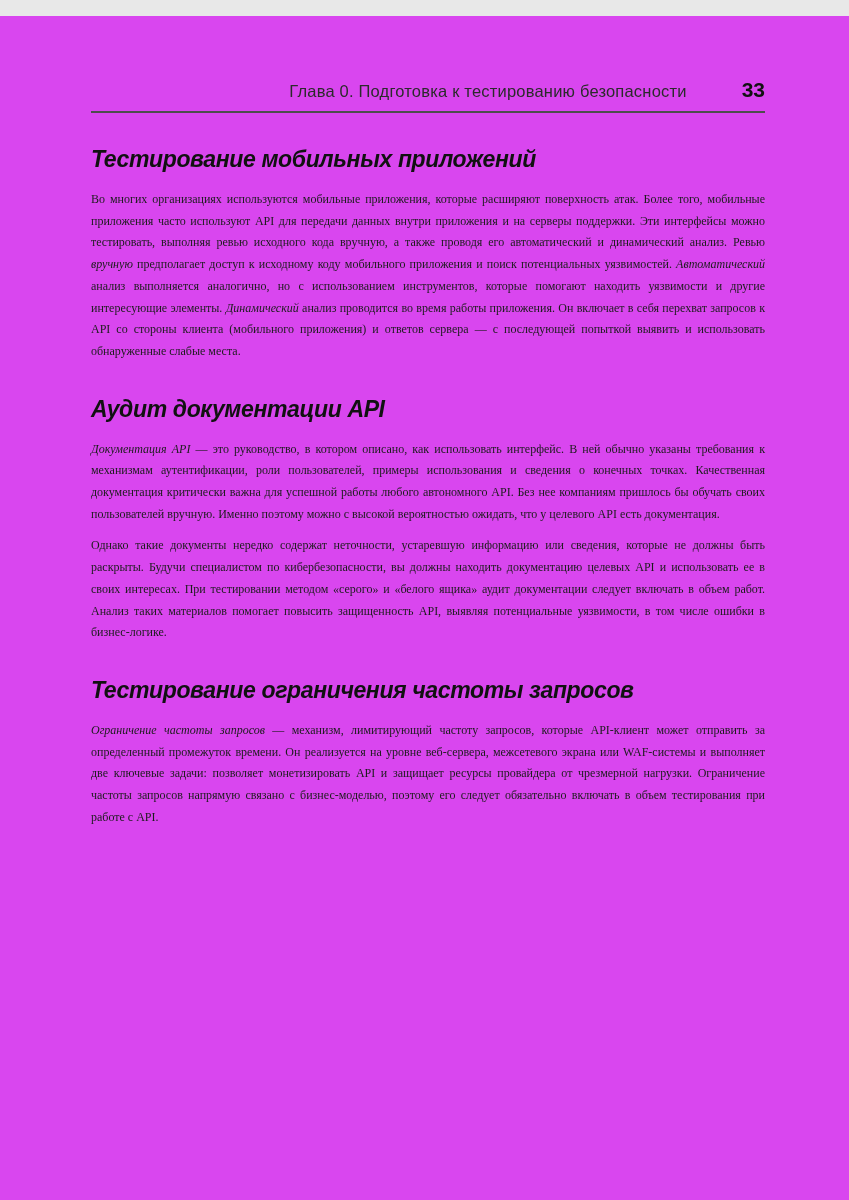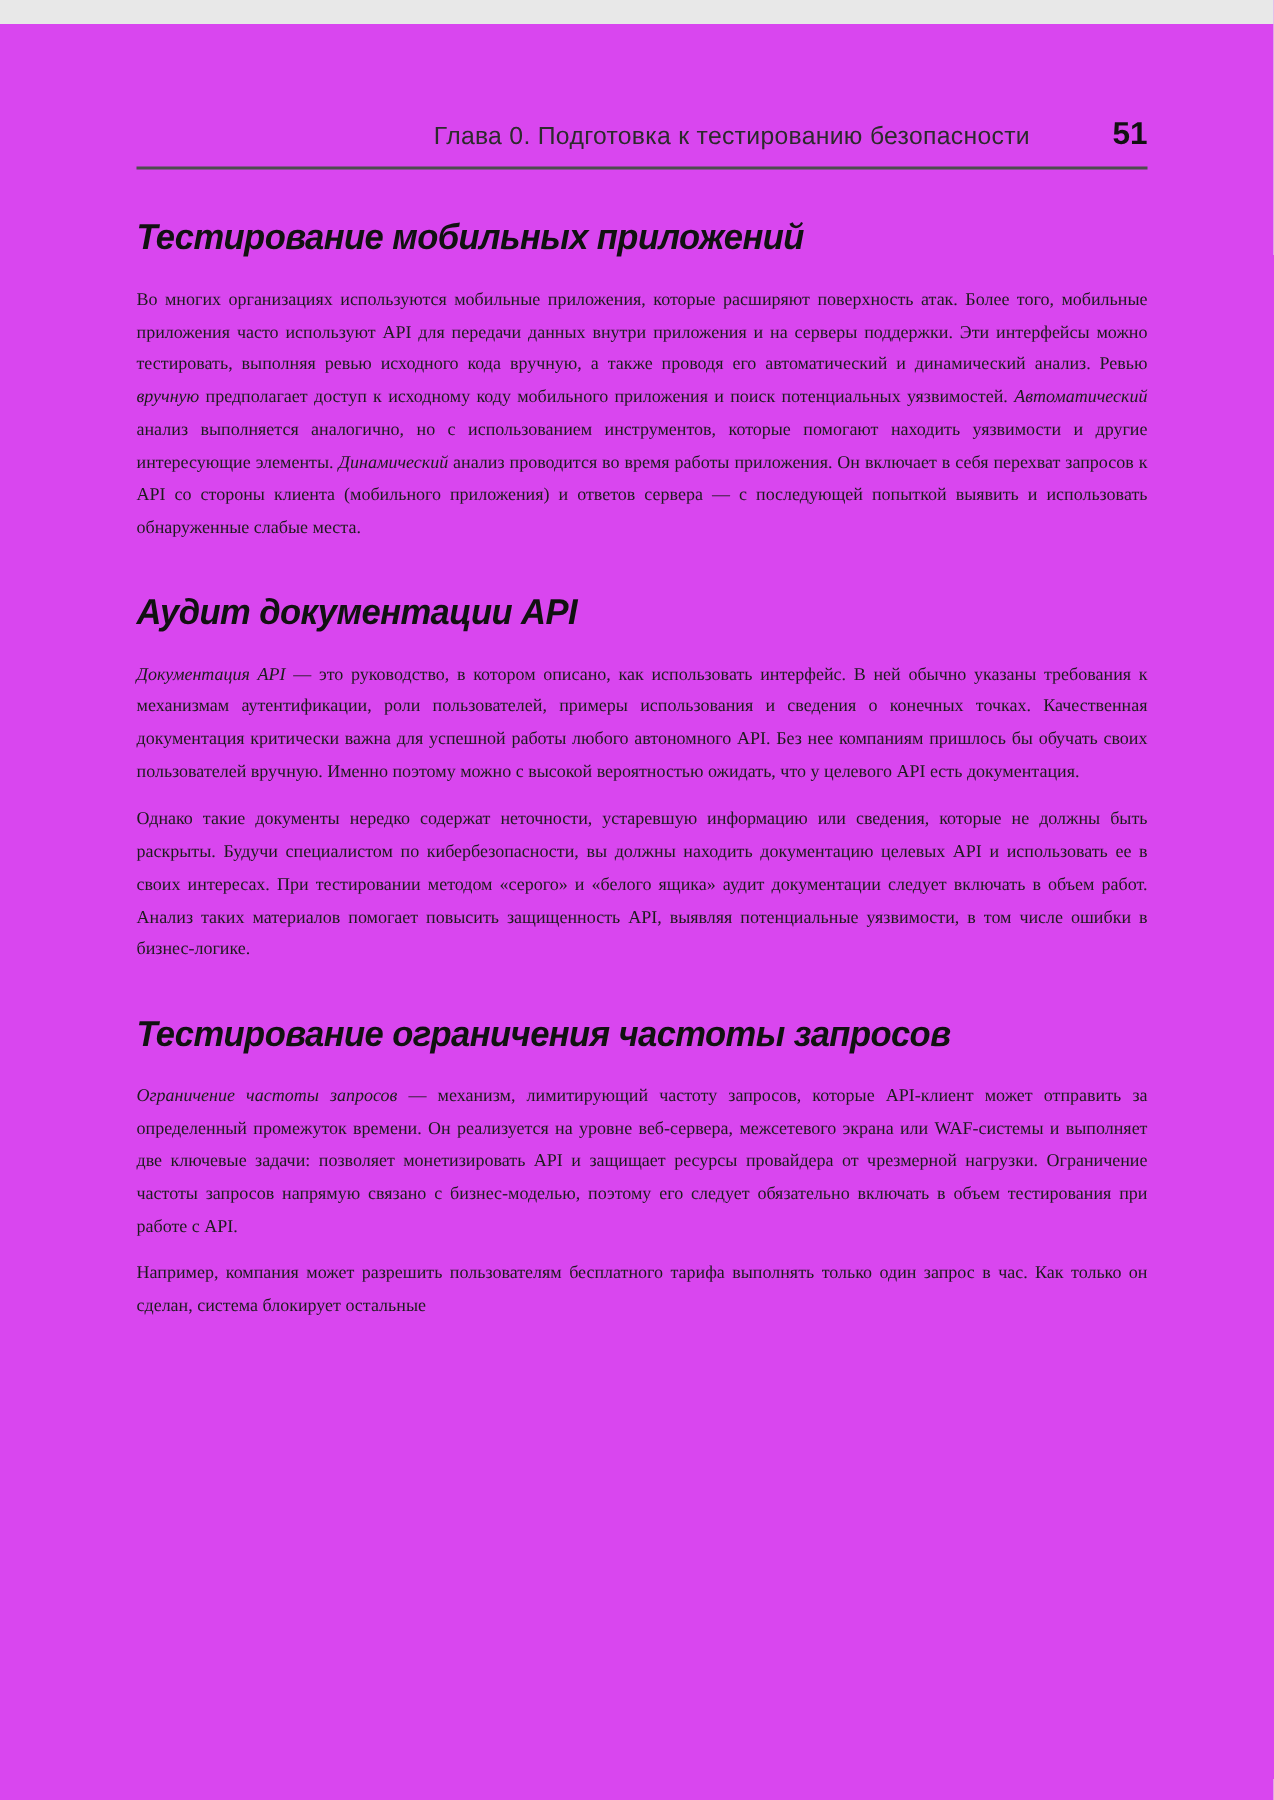--- a/index.html
+++ b/index.html
@@ -59,37 +59,36 @@
   }
   .it { font-style: italic; }
 </style>
 </head>
 <body>
 
 <div class="page">
 
   <header class="running-header">
     <span class="rh-text">Глава 0. Подготовка к тестированию безопасности</span>
-    <span class="rh-num">51</span>
+    <span class="rh-num">33</span>
   </header>
 
   <main class="content">
 
     <section>
       <h2 class="hd">Тестирование мобильных приложений</h2>
       <p><span>Во многих организациях используются мобильные приложения, которые расширяют поверхность атак. Более того, мобильные приложения часто используют API для передачи данных внутри приложения и на серверы поддержки. Эти интерфейсы можно тестировать, выполняя ревью исходного кода вручную, а также проводя его автоматический и динамический анализ. Ревью </span><span class="it">вручную</span><span> предполагает доступ к исходному коду мобильного приложения и поиск потенциальных уязвимостей. </span><span class="it">Автоматический</span><span> анализ выполняется аналогично, но с использованием инструментов, которые помогают находить уязвимости и другие интересующие элементы. </span><span class="it">Динамический</span><span> анализ проводится во время работы приложения. Он включает в себя перехват запросов к API со стороны клиента (мобильного приложения) и ответов сервера — с последующей попыткой выявить и использовать обнаруженные слабые места.</span></p>
     </section>
 
     <section>
       <h2 class="hd">Аудит документации API</h2>
       <p><span class="it">Документация API</span><span> — это руководство, в котором описано, как использовать интерфейс. В ней обычно указаны требования к механизмам аутентификации, роли пользователей, примеры использования и сведения о конечных точках. Качественная документация критически важна для успешной работы любого автономного API. Без нее компаниям пришлось бы обучать своих пользователей вручную. Именно поэтому можно с высокой вероятностью ожидать, что у целевого API есть документация.</span></p>
       <p><span>Однако такие документы нередко содержат неточности, устаревшую информацию или сведения, которые не должны быть раскрыты. Будучи специалистом по кибербезопасности, вы должны находить документацию целевых API и использовать ее в своих интересах. При тестировании методом «серого» и «белого ящика» аудит документации следует включать в объем работ. Анализ таких материалов помогает повысить защищенность API, выявляя потенциальные уязвимости, в том числе ошибки в бизнес-логике.</span></p>
     </section>
 
     <section>
       <h2 class="hd">Тестирование ограничения частоты запросов</h2>
       <p><span class="it">Ограничение частоты запросов</span><span> — механизм, лимитирующий частоту запросов, которые API-клиент может отправить за определенный промежуток времени. Он реализуется на уровне веб-сервера, межсетевого экрана или WAF-системы и выполняет две ключевые задачи: позволяет монетизировать API и защищает ресурсы провайдера от чрезмерной нагрузки. Ограничение частоты запросов напрямую связано с бизнес-моделью, поэтому его следует обязательно включать в объем тестирования при работе с API.</span></p>
-      <p><span>Например, компания может разрешить пользователям бесплатного тарифа выполнять только один запрос в час. Как только он сделан, система блокирует остальные</span></p>
     </section>
 
   </main>
 
 </div>
 
 </body></html>

